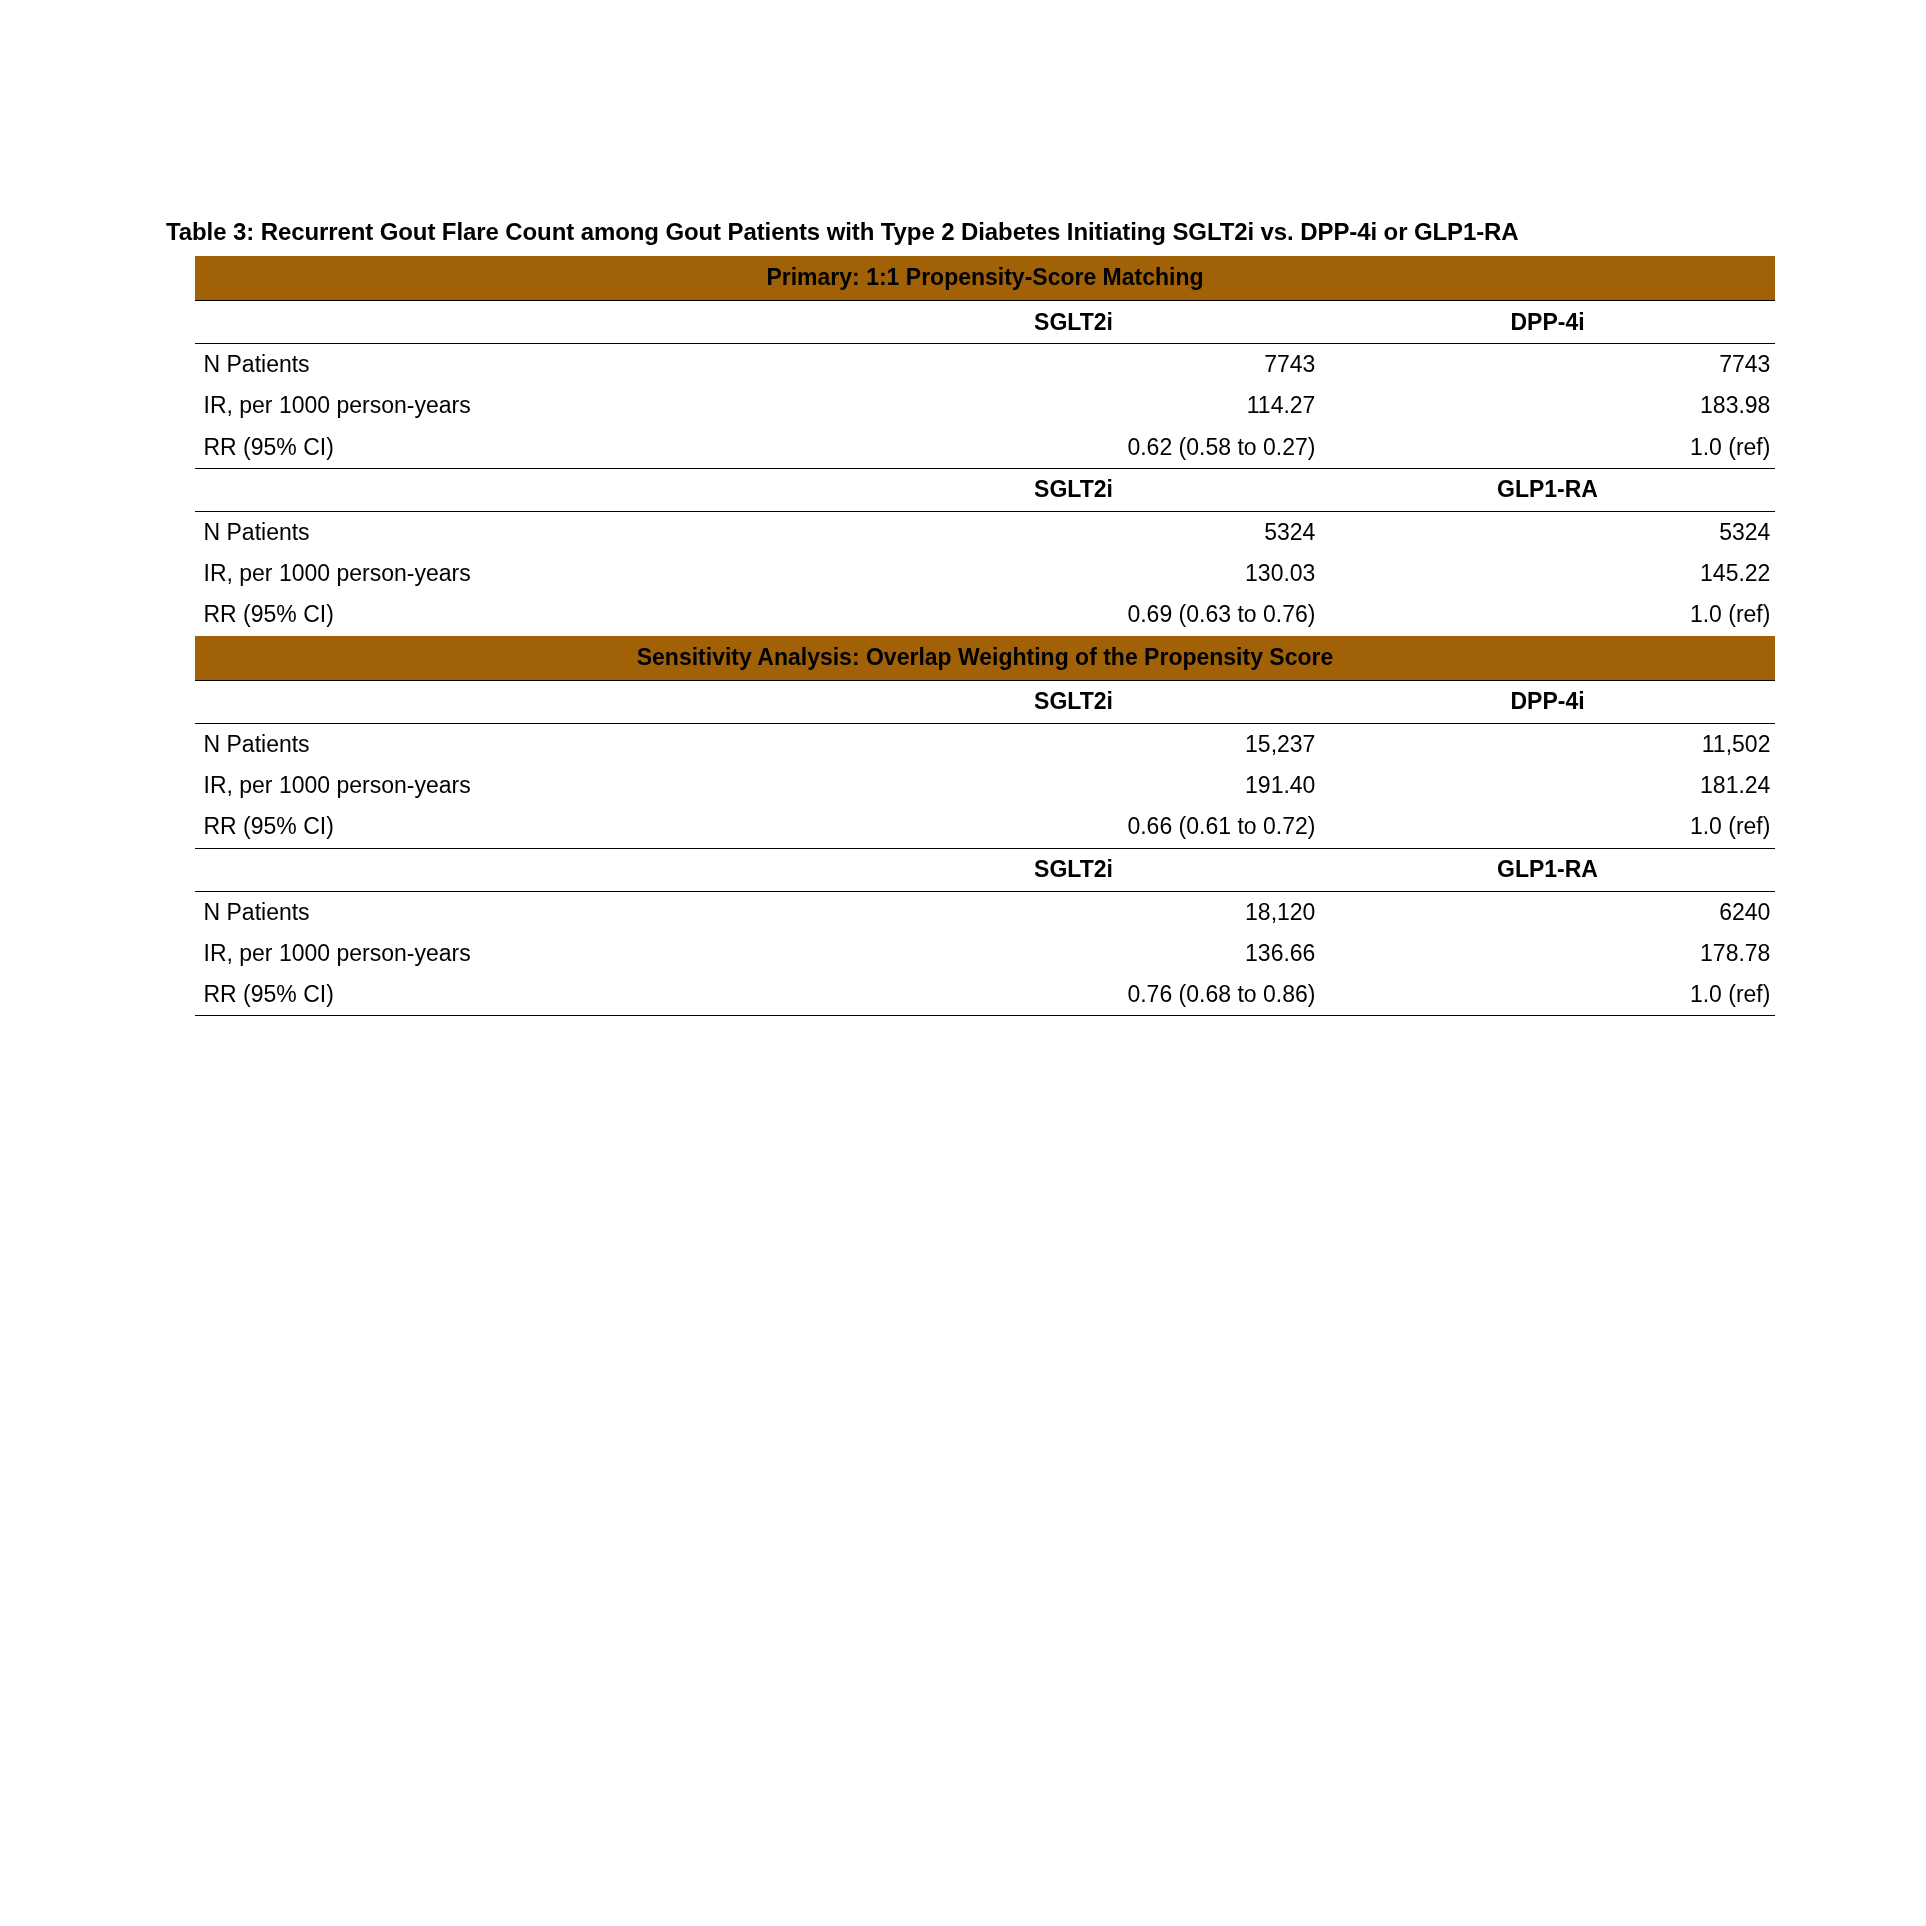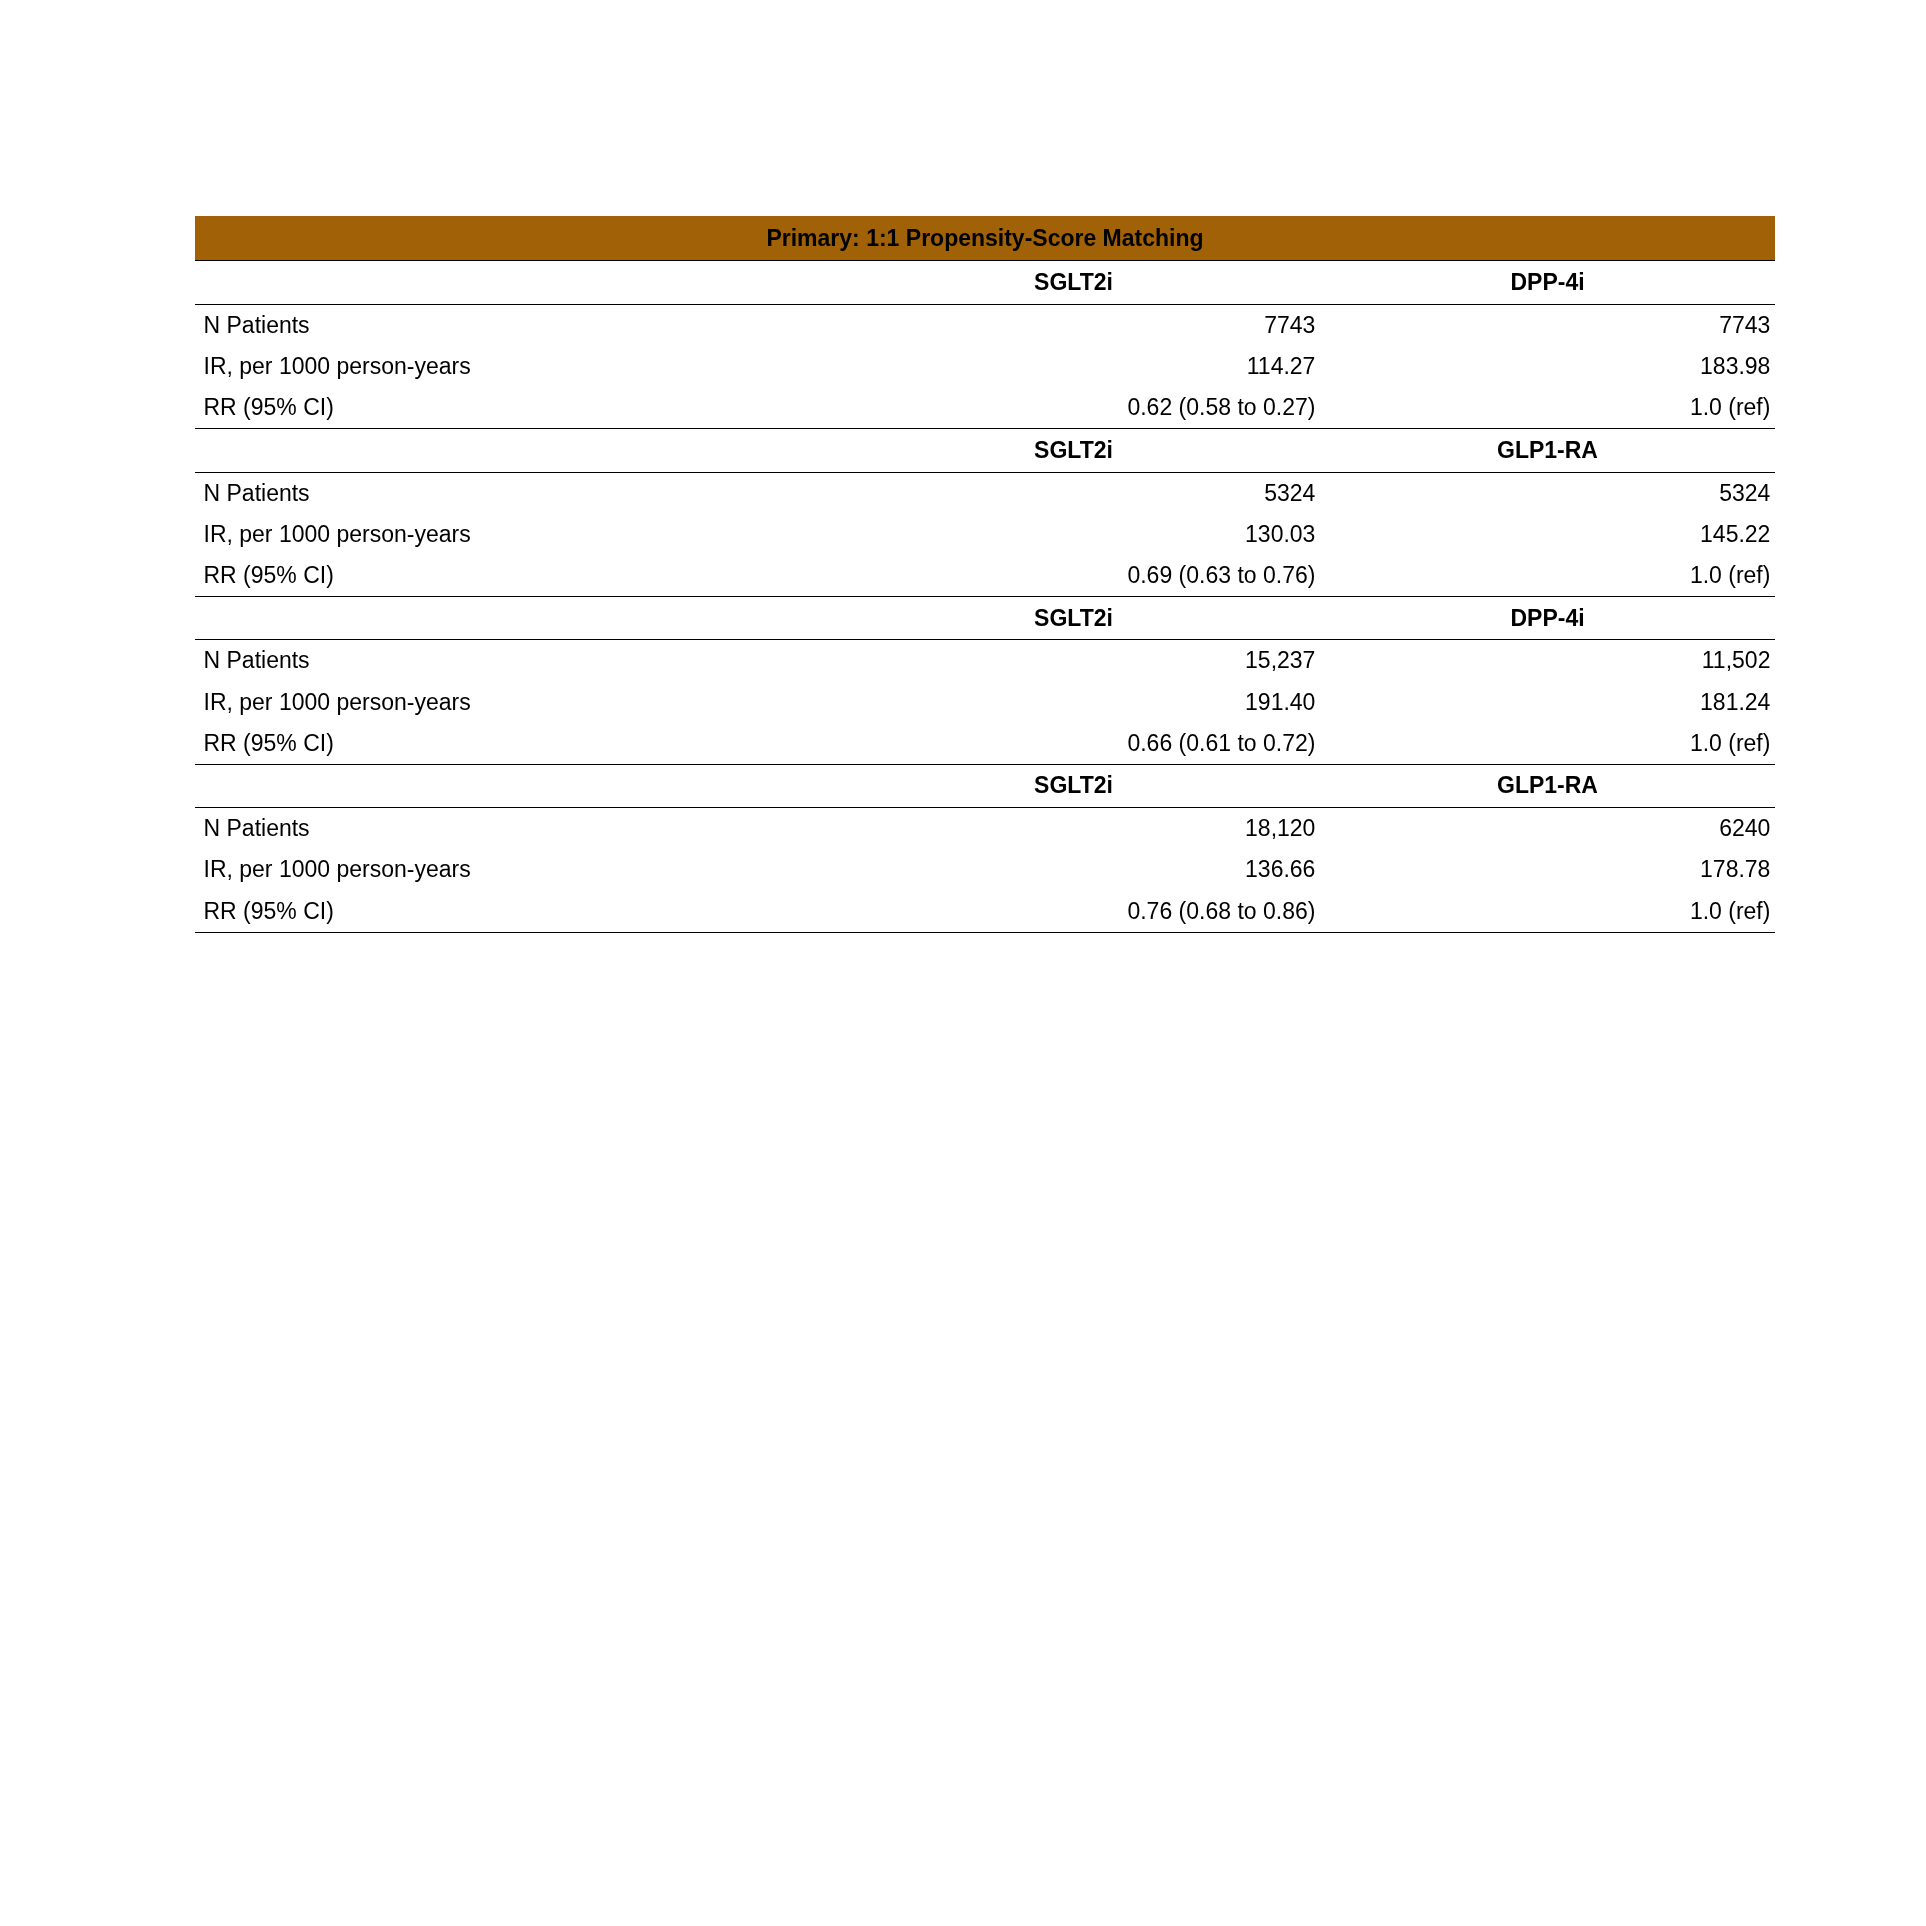--- a/index.html
+++ b/index.html
@@ -80,20 +80,21 @@
     font-size: 23px;
     line-height: 1.30;
   }
   .footnote b { font-weight: bold; }
 </style>
 </head>
 <body>
 
 <div class="page">
 
+  <div class="table-caption">Table 3: Recurrent Gout Flare Count among Gout Patients with Type 2 Diabetes Initiating SGLT2i vs. DPP-4i or GLP1-RA</div>
 
   <table class="data-table">
     <colgroup>
       <col class="c-label">
       <col class="c-a">
       <col class="c-b">
     </colgroup>
     <tbody>
 
       <tr class="section-band">
@@ -137,20 +138,23 @@
         <td class="lbl">IR, per 1000 person-years</td>
         <td class="val">130.03</td>
         <td class="val">145.22</td>
       </tr>
       <tr class="data-row">
         <td class="lbl">RR (95% CI)</td>
         <td class="val">0.69 (0.63 to 0.76)</td>
         <td class="val">1.0 (ref)</td>
       </tr>
 
+      <tr class="section-band">
+        <td colspan="3">Sensitivity Analysis: Overlap Weighting of the Propensity Score</td>
+      </tr>
 
       <tr class="group-head">
         <td class="lbl"></td>
         <td>SGLT2i</td>
         <td>DPP-4i</td>
       </tr>
 
       <tr class="data-row">
         <td class="lbl">N Patients</td>
         <td class="val">15,237</td>

